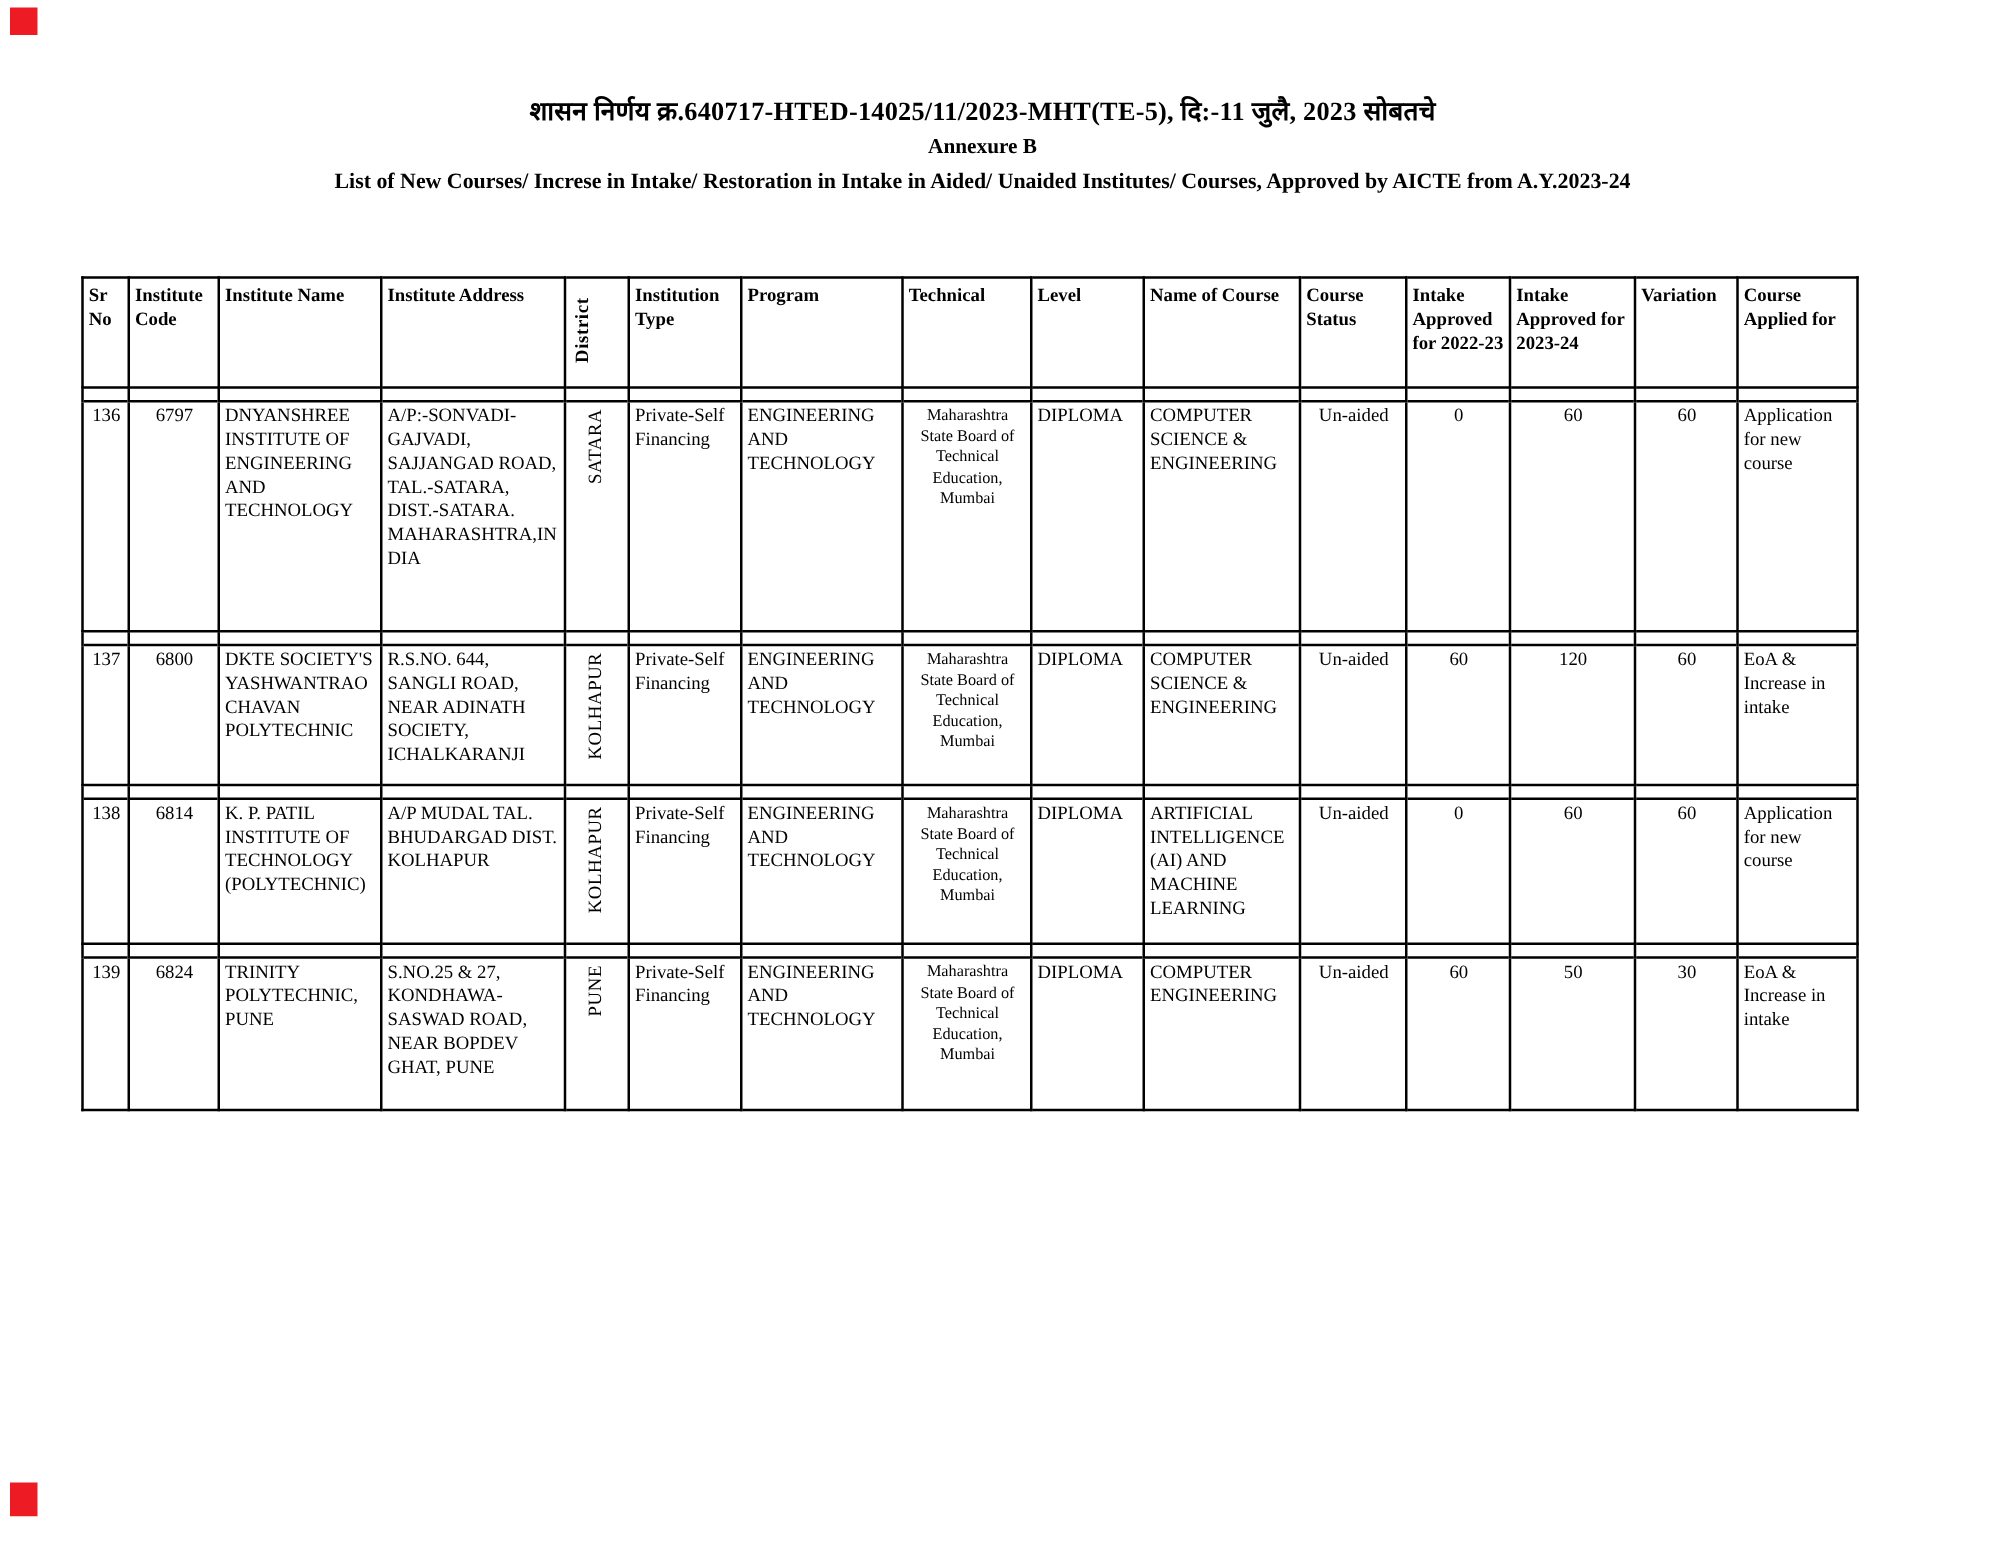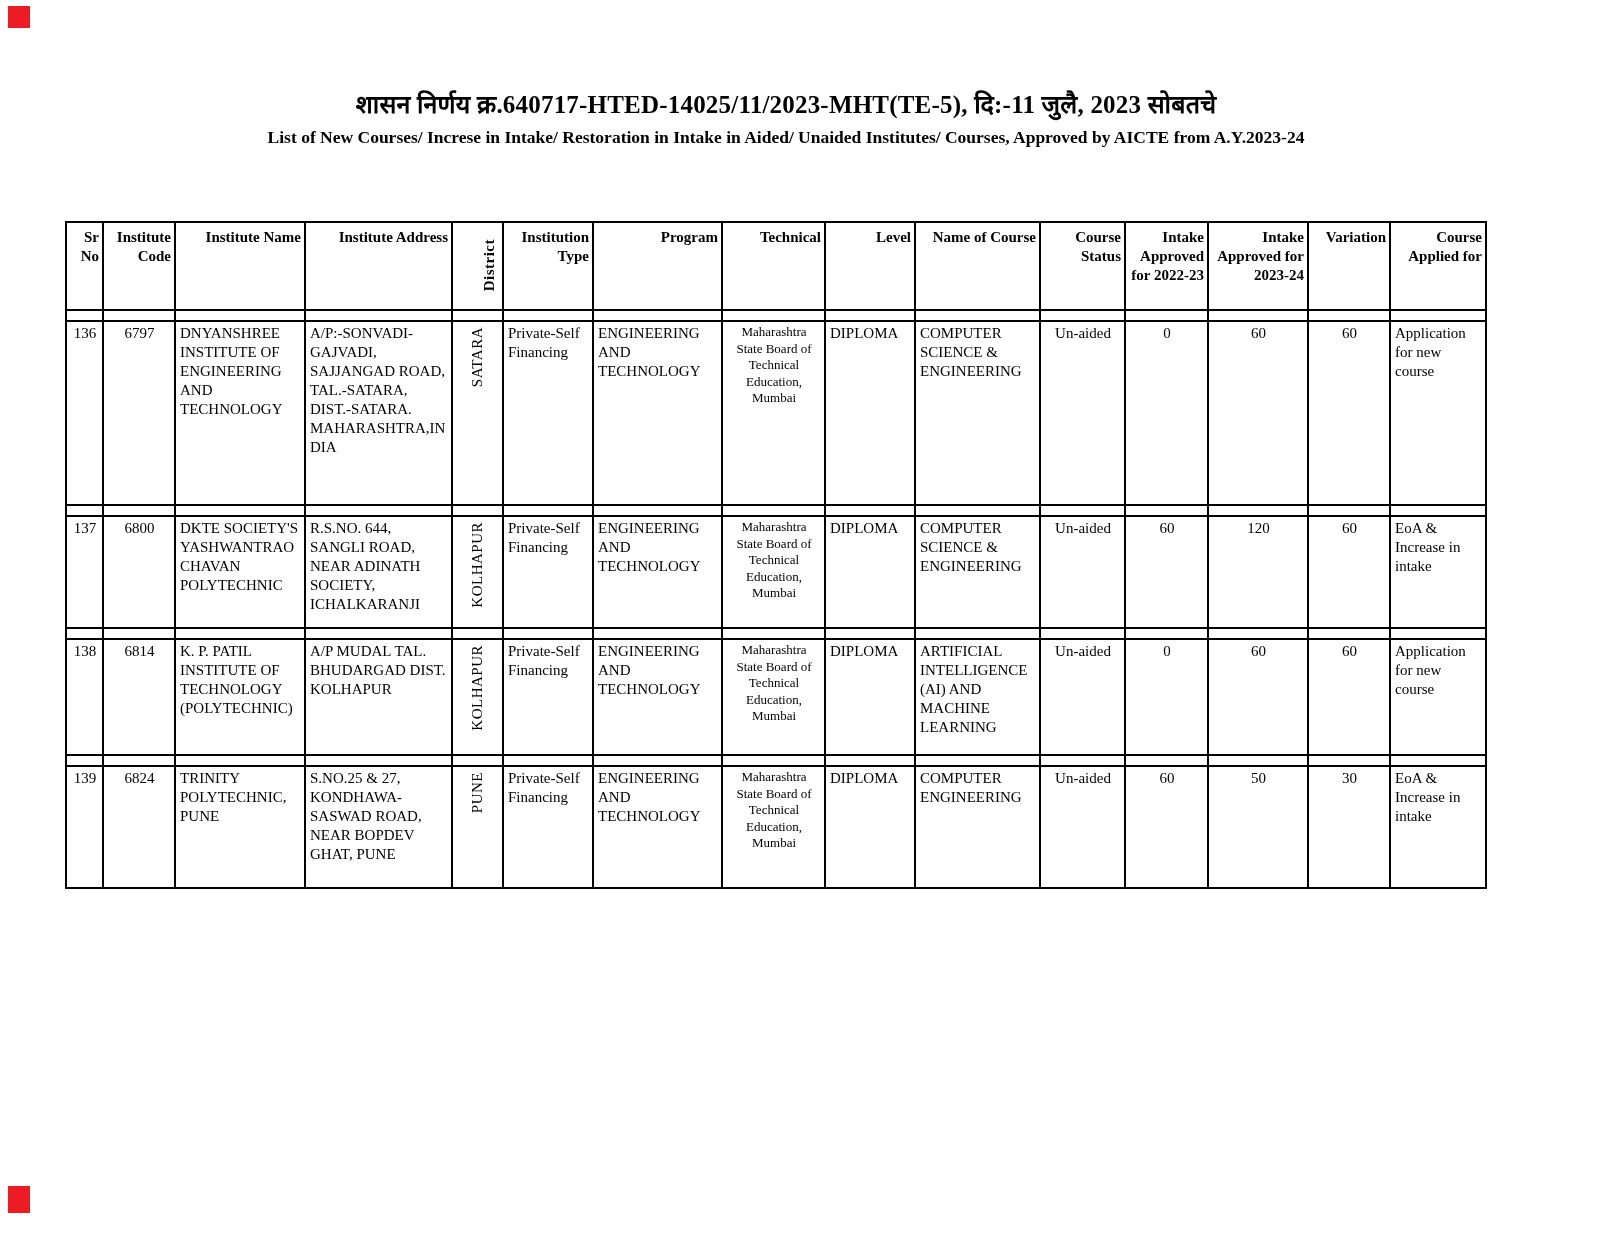--- a/index.html
+++ b/index.html
@@ -10,36 +10,36 @@
     background: #ffffff;
     font-family: "Liberation Serif", serif;
     color: #000;
     overflow: hidden;
   }
   .red-mark { position: absolute; left: 8px; width: 22px; background: #ed1c24; }
   .red-mark.top { top: 6px; height: 22px; }
   .red-mark.bottom { top: 1186px; height: 27px; }
 
   .titles { position: absolute; left: 16px; top: 74px; width: 1540px; text-align: center; }
-  .t1 { font-size: 25px; font-weight: bold; letter-spacing: 0.2px; margin-top: 12px; }
+  .t1 { font-size: 21px; font-weight: bold; letter-spacing: 0.2px; }
   .t2 { font-size: 17px; font-weight: bold; margin-top: 5px; }
   .t3 { font-size: 17.5px; font-weight: bold; margin-top: 7px; }
 
   .tablewrap { position: absolute; left: 65px; top: 221px; width: 1420px; }
   table { border-collapse: collapse; table-layout: fixed; width: 1420px; }
   th, td {
     border: 2px solid #000;
     padding: 2px 3px 2px 4px;
     vertical-align: top;
     font-size: 15px;
     line-height: 1.27;
     overflow-wrap: break-word;
     word-wrap: break-word;
   }
-  th { font-weight: bold; text-align: right; padding-top: 5px; }
+  th { font-weight: bold; text-align: left; padding-top: 5px; }
   thead tr { height: 88px; }
   tr.gap td { height: 9px; padding: 0; border-top: none; border-bottom: none; }
   td.c { text-align: center; }
   td.l { text-align: left; }
   td.u { font-size: 13px; text-align: center; }
   td.d { text-align: center; padding-top: 5px; }
   .vtext {
     writing-mode: vertical-rl;
     transform: rotate(180deg);
     display: inline-block;
@@ -50,20 +50,21 @@
 </style>
 </head>
 <body>
 
 <div class="page">
   <div class="red-mark top" style="background: rgb(237, 28, 36);"></div>
   <div class="red-mark bottom" style="background: rgb(237, 28, 36);"></div>
 
   <div class="titles">
     <div class="t1">शासन निर्णय क्र.640717-HTED-14025/11/2023-MHT(TE-5), दि:-11 जुलै, 2023 सोबतचे</div>
+    <div class="t2">Annexure B</div>
     <div class="t3">List of New Courses/ Increse in Intake/ Restoration in Intake in Aided/ Unaided Institutes/ Courses, Approved by AICTE from A.Y.2023-24</div>
   </div>
 
   <div class="tablewrap">
     <table>
       <colgroup>
         <col style="width:37px">
           <col style="width:72px">
           <col style="width:130px">
         <col style="width:147px">

